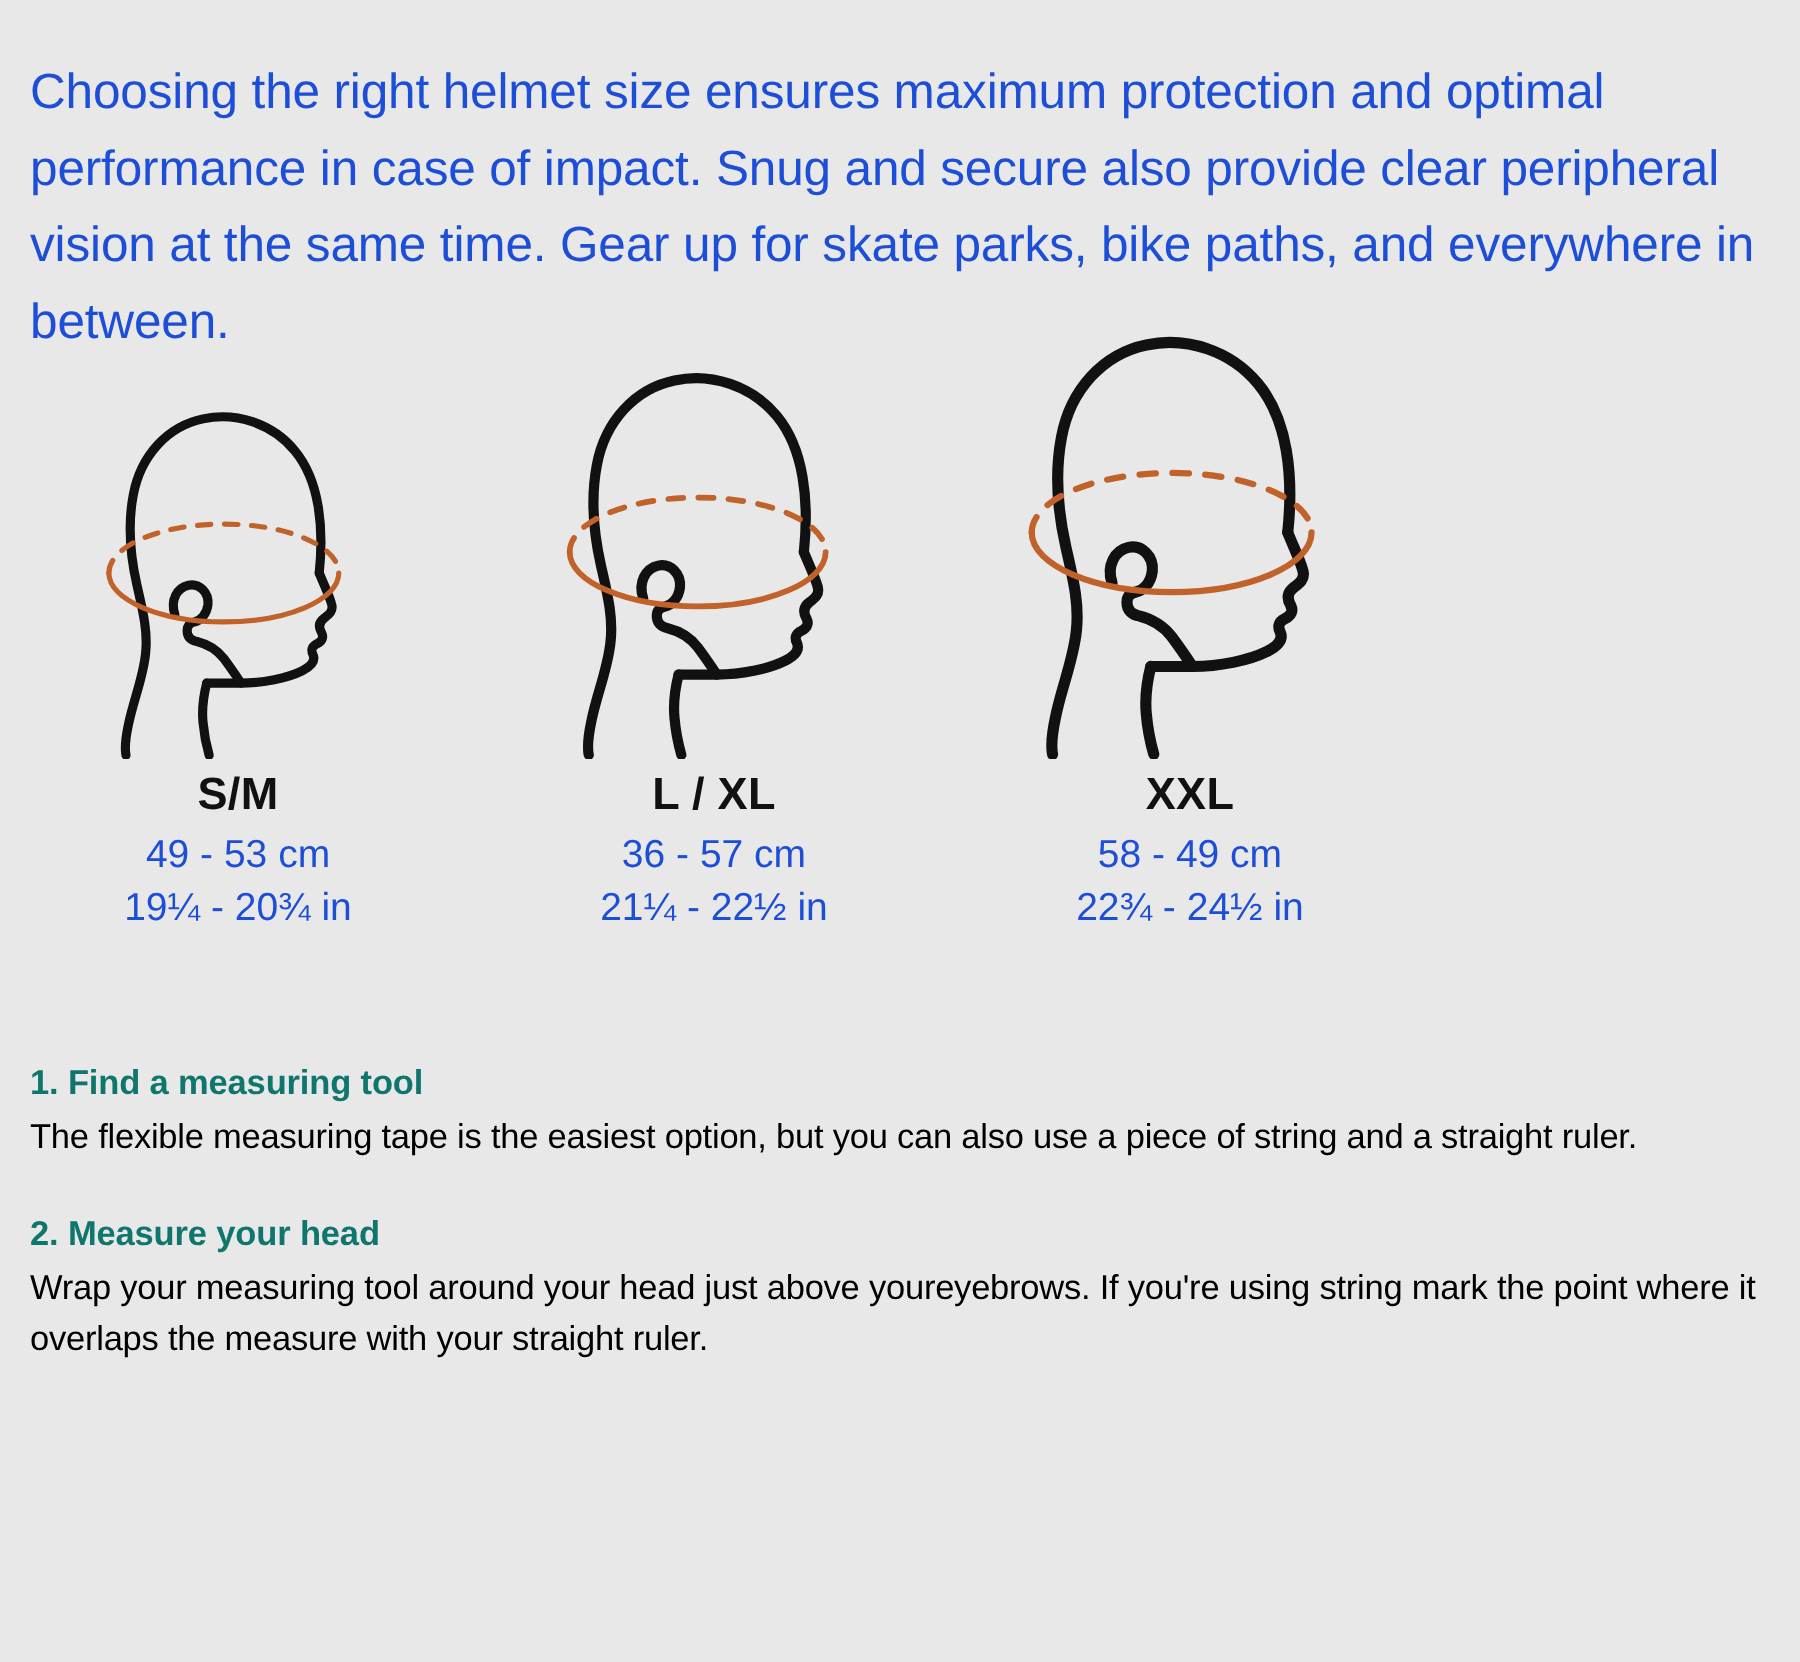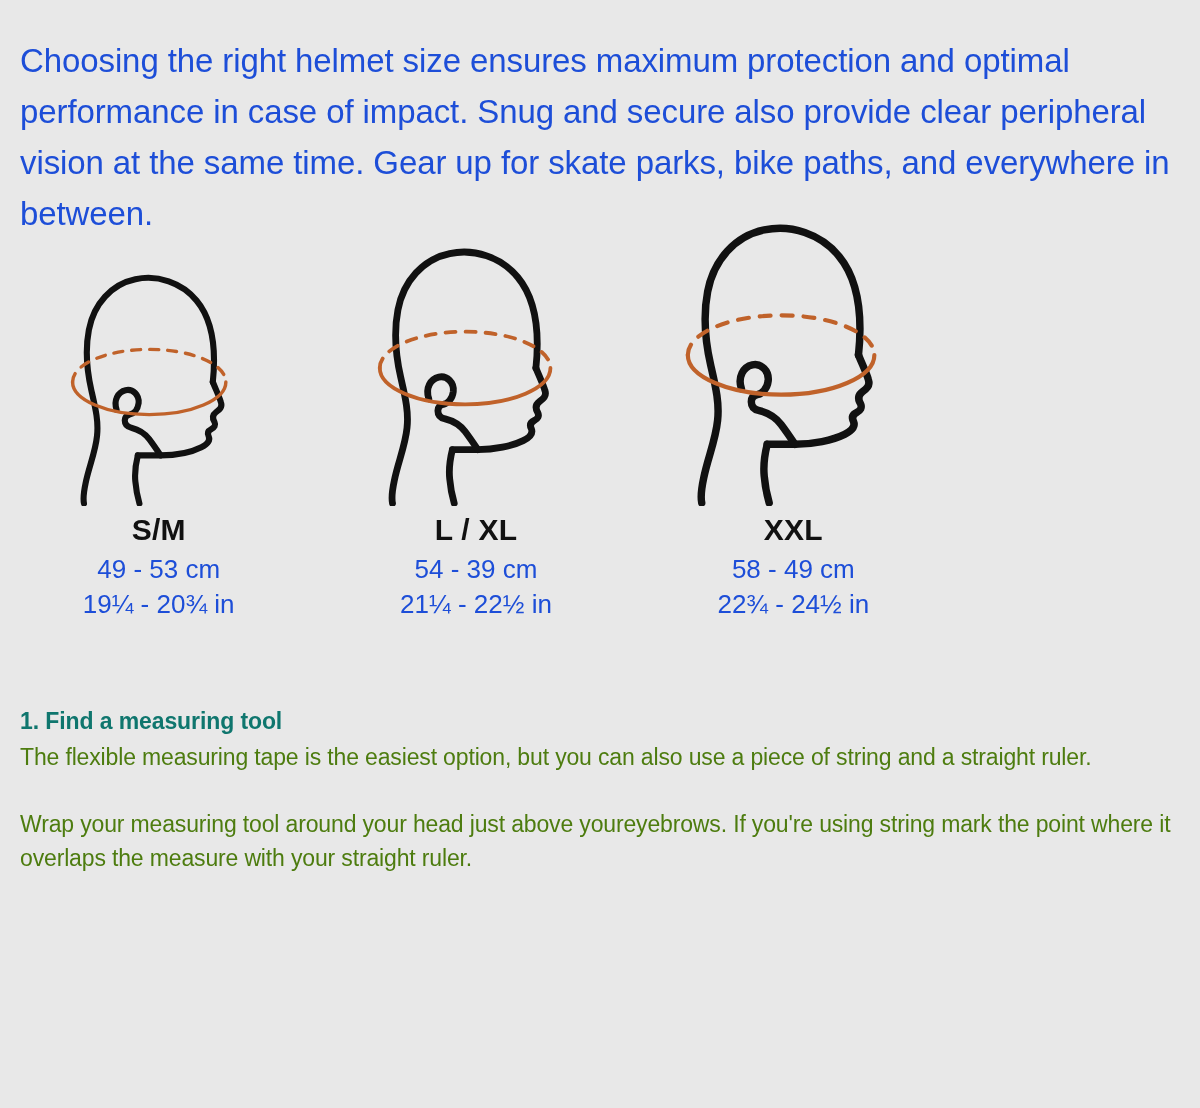--- a/index.html
+++ b/index.html
@@ -84,21 +84,21 @@
     line-height: 31px;
     letter-spacing: -0.1px;
     color: #0f766e;
     margin-bottom: 3px;
   }
   .step-body {
     font-size: 23px;
     font-weight: 300;
     line-height: 34px;
     letter-spacing: -0.15px;
-    color: #4d7c0f;
+    color: #000000;
   }
 </style>
 </head>
 <body>
 
 <p class="intro">Choosing the right helmet size ensures maximum protection and optimal performance in case of impact. Snug and secure also provide clear peripheral vision at the same time. Gear up for skate parks, bike paths, and everywhere in between.</p>
 
 <div class="size-chart">
 
   <div class="size-col">
@@ -130,21 +130,21 @@
           <path d="M104 240 C101 252 100 262 101 272 C102 284 104 292 106 299"></path>
           <path d="M78 184 C74 172 80 162 89 160 C98 158 106 166 105 176 C104 184 99 189 94 190 C90 191 88 193 88 197 C88 202 91 205 96 206 C104 208 112 212 118 220 C124 228 128 234 132 240"></path>
         </g>
         <g fill="none" stroke="#c0622a" stroke-width="4.2" stroke-linecap="round">
           <path d="M24 150 C24 128 66 110 118 110 C170 110 212 128 212 150" stroke-dasharray="11 11"></path>
           <path d="M212 150 C212 172 170 190 118 190 C66 190 24 172 24 150"></path>
         </g>
       </svg>
     </div>
     <div class="size-name">L / XL</div>
-    <div class="size-cm">54 - 39 cm</div>
+    <div class="size-cm">36 - 57 cm</div>
     <div class="size-in">21¼ - 22½ in</div>
   </div>
 
   <div class="size-col">
     <div class="head-wrap">
       <svg width="258" height="302" viewBox="0 0 260 300" aria-hidden="true">
         <g fill="none" stroke="#111111" stroke-width="7.5" stroke-linecap="round" stroke-linejoin="round">
           <path d="M196 150 C200 112 196 74 176 50 C158 28 128 18 101 24 C72 30 50 54 44 86 C39 112 42 138 47 160 C52 182 56 198 54 216 C52 236 44 254 40 274 C37 288 37 294 38 299"></path>
           <path d="M196 150 C200 160 204 168 206 175 C208 181 204 184 200 187 C196 190 195 194 198 199 C200 203 198 206 194 208 C190 210 189 213 191 217 C193 222 190 226 182 230 C170 236 150 240 132 240 C118 240 110 240 104 240"></path>
           <path d="M104 240 C101 252 100 262 101 272 C102 284 104 292 106 299"></path>
@@ -164,17 +164,18 @@
 </div>
 
 <div class="steps">
 
   <div class="step">
     <div class="step-title">1. Find a measuring tool</div>
     <div class="step-body">The flexible measuring tape is the easiest option, but you can also use a piece of string and a straight ruler.</div>
   </div>
 
   <div class="step">
+    <div class="step-title">2. Measure your head</div>
     <div class="step-body">Wrap your measuring tool around your head just above youreyebrows. If you're using string mark the point where it overlaps the measure with your straight ruler.</div>
   </div>
 
 
 </div>
 
 </body></html>

